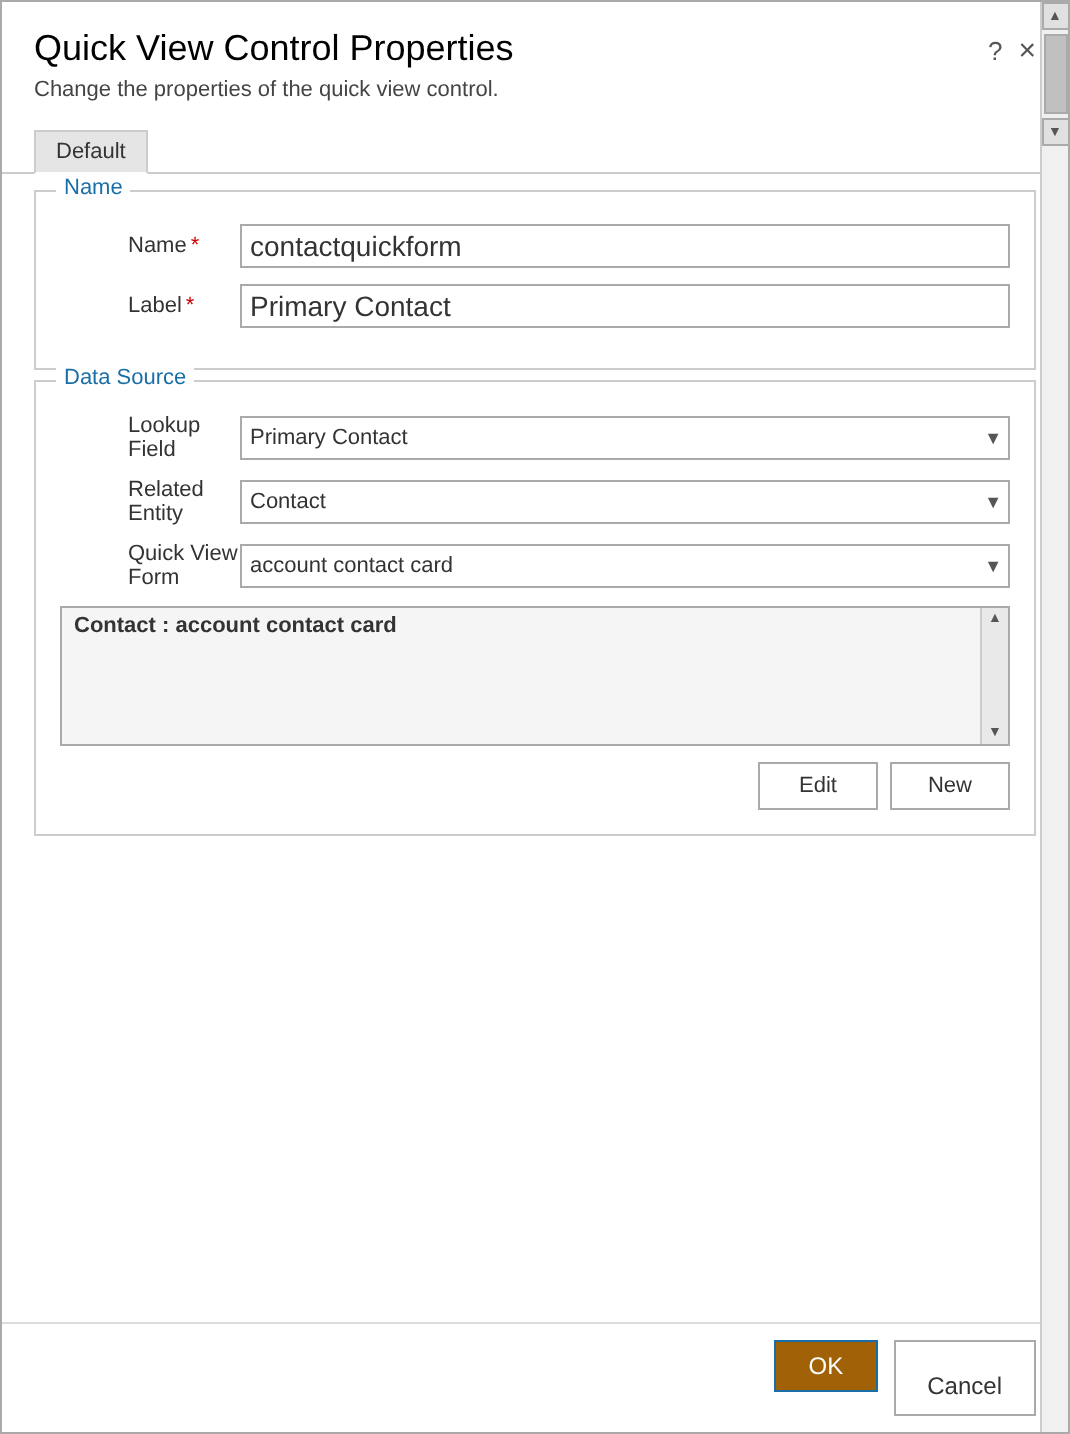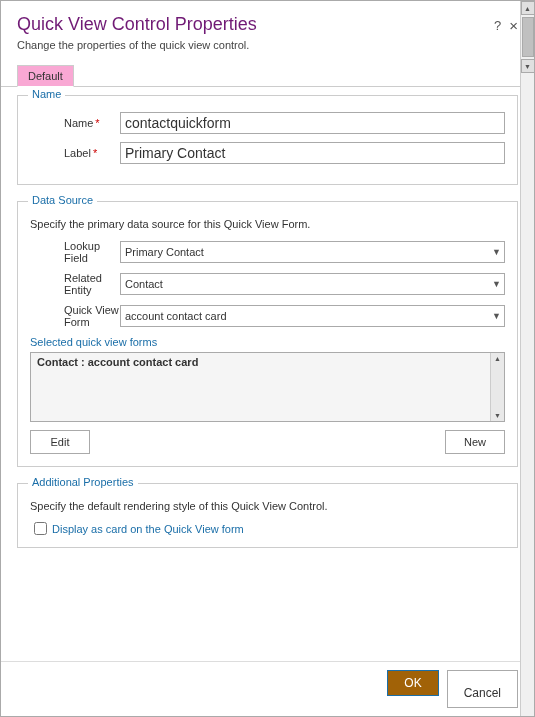--- a/index.html
+++ b/index.html
@@ -31,21 +31,21 @@
       align-items: flex-start;
       justify-content: space-between;
     }
 
     .dialog-title-area {
       flex: 1;
     }
 
     .dialog-title {
       font-size: 18px;
-      color: #701a75;
+      color: #000000;
       font-weight: 400;
       line-height: 1.3;
     }
 
     .dialog-subtitle {
       font-size: 11px;
       color: #444;
       margin-top: 3px;
     }
 
@@ -64,39 +64,39 @@
 
     .tab-bar {
       padding: 8px 16px 0 16px;
     }
 
     .tab {
       display: inline-block;
       padding: 4px 10px;
       border: 1px solid #ccc;
       border-bottom: 1px solid #fff;
-      background: #f9a8d4;
+      background: #e5e5e5;
       font-size: 11px;
       color: #333;
       cursor: pointer;
       margin-bottom: -1px;
       position: relative;
       z-index: 1;
     }
 
     .dialog-body {
       flex: 1;
       overflow-y: auto;
       padding: 8px 16px 8px 16px;
       border-top: 1px solid #ccc;
     }
 
     .section {
       border: 1px solid #ccc;
-      margin-bottom: 16px;
+      margin-bottom: 5px;
       position: relative;
     }
 
     .section-legend {
       position: absolute;
       top: -8px;
       left: 10px;
       background: #fff;
       padding: 0 4px;
       font-size: 11px;
@@ -202,22 +202,22 @@
     }
 
     .listbox-item {
       padding: 3px 6px;
       font-size: 11px;
       color: #333;
     }
 
     .button-row {
       display: flex;
-      justify-content: space-between;
-      gap: 16px;
+      justify-content: flex-end;
+      gap: 6px;
       margin-top: 8px;
     }
 
     .btn {
       min-width: 60px;
       height: 24px;
       padding: 0 14px;
       font-size: 11px;
       cursor: pointer;
       border: 1px solid #aaa;
@@ -308,21 +308,20 @@
           </div>
           <input class="form-input" type="text" value="Primary Contact" style="">
         </div>
 
       </div>
     </div>
 
     <div class="section">
       <span class="section-legend">Data Source</span>
       <div class="section-content">
-        <div class="section-desc">Specify the primary data source for this Quick View Form.</div>
 
         <div class="form-row">
           <div class="form-label">Lookup Field</div>
           <div class="select-wrapper">
             <select class="form-select">
               <option>Primary Contact</option>
             </select>
             <span class="select-arrow">▼</span>
           </div>
         </div>
@@ -340,47 +339,36 @@
         <div class="form-row">
           <div class="form-label">Quick View Form</div>
           <div class="select-wrapper">
             <select class="form-select">
               <option>account contact card</option>
             </select>
             <span class="select-arrow">▼</span>
           </div>
         </div>
 
-        <div class="selected-label">Selected quick view forms</div>
 
         <div class="listbox" style="position:relative;">
           <div class="listbox-item">Contact : account contact card</div>
           <div style="position:absolute;right:0;top:0;bottom:0;width:14px;background:#e9e9e9;border-left:1px solid #ccc;display:flex;flex-direction:column;justify-content:space-between;align-items:center;">
             <span style="font-size:7px;color:#555;padding:2px;">▲</span>
             <span style="font-size:7px;color:#555;padding:2px;">▼</span>
           </div>
         </div>
 
         <div class="button-row">
           <button class="btn">Edit</button>
           <button class="btn">New</button>
         </div>
       </div>
     </div>
 
-    <div class="section">
-      <span class="section-legend">Additional Properties</span>
-      <div class="section-content">
-        <div class="section-desc">Specify the default rendering style of this Quick View Control.</div>
-        <div class="checkbox-row">
-          <input type="checkbox" style="margin-right: 5px;">
-          <span class="checkbox-label">Display as card on the Quick View form</span>
-        </div>
-      </div>
-    </div>
 
   </div>
 
   <div class="dialog-footer">
     <button class="btn-primary">OK</button>
     <button class="btn-cancel">Cancel</button>
   </div>
 
   <div class="dialog-outer-scrollbar" style="position:absolute;right:0;top:0;bottom:0;width:14px;background:#f0f0f0;border-left:1px solid #ccc;">
     <div style="width:14px;height:14px;background:#e0e0e0;border:1px solid #aaa;display:flex;align-items:center;justify-content:center;font-size:7px;color:#555;">▲</div>

